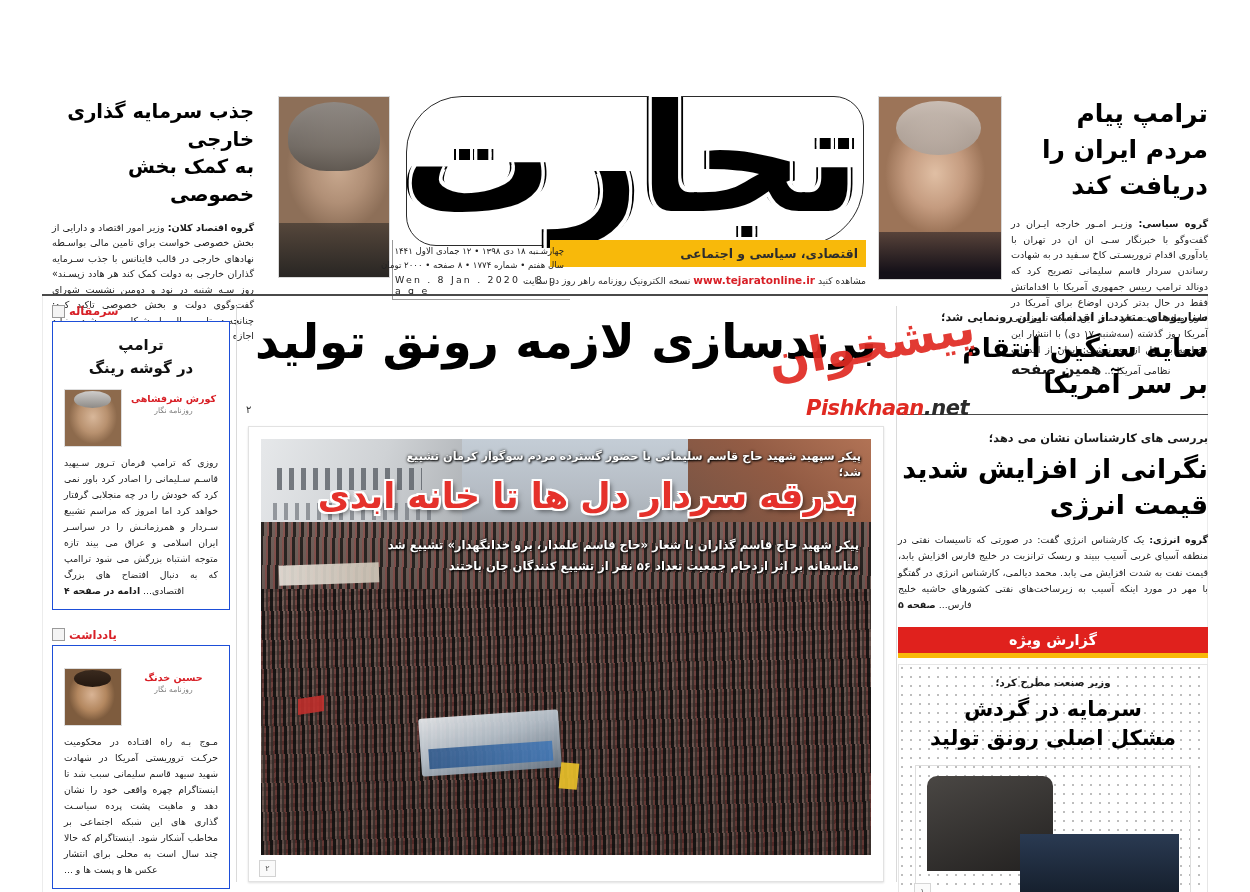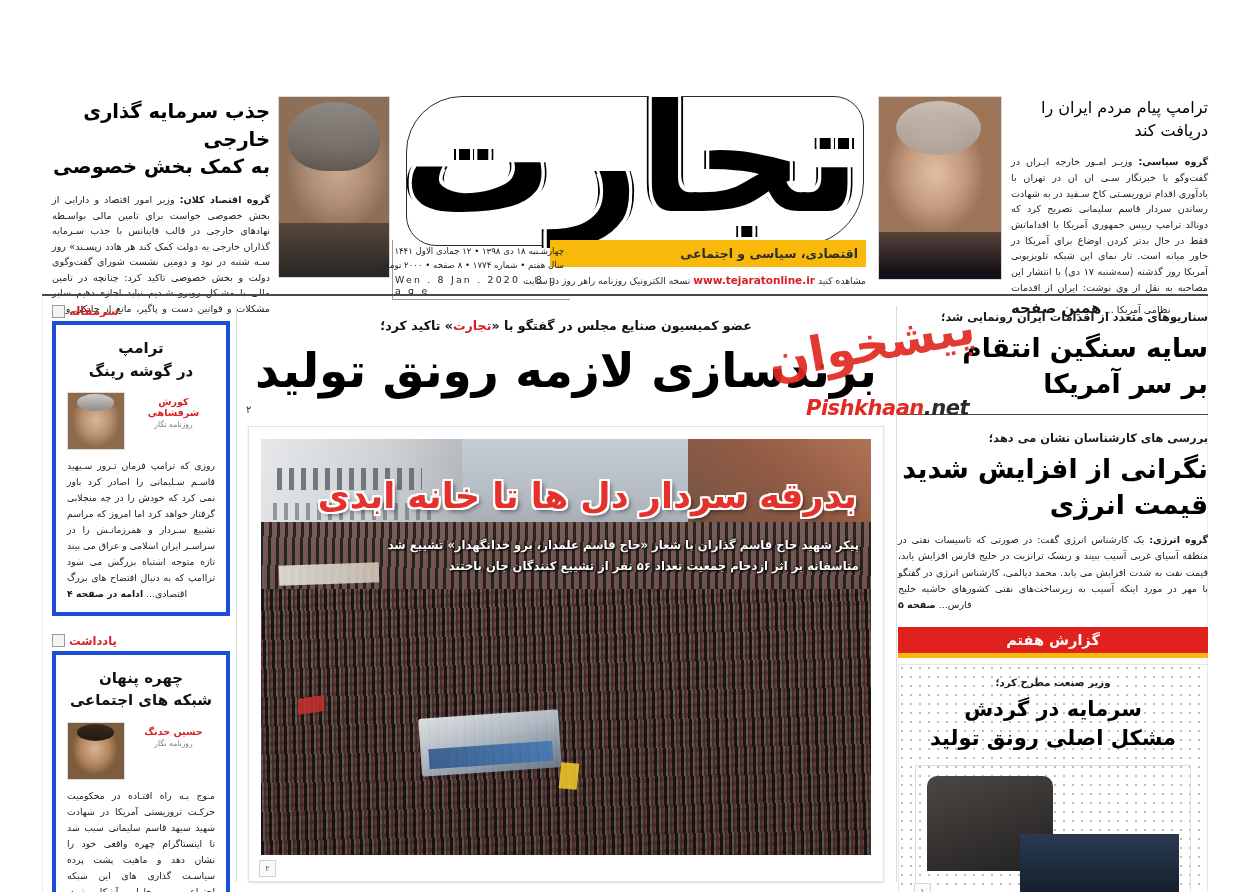--- a/index.html
+++ b/index.html
@@ -40,21 +40,21 @@
   }
 
   
   .tl-article {
     position: absolute;
     left: 52px; top: 96px;
     width: 338px;
     height: 196px;
     display: flex;
     flex-direction: row;
-    gap: 8px;
+    gap: 24px;
   }
   .tl-photo {
     width: 112px;
     height: 182px;
     background:
       radial-gradient(ellipse 52px 62px at 54% 40%, #c9a98f 0%, #b08f76 55%, #8d6f58 100%),
       linear-gradient(165deg, #d9d4cc 0%, #b9b4ac 40%, #6e6a64 100%);
     border: 1px solid #d9d9d9;
     position: relative;
     overflow: hidden;
@@ -193,22 +193,22 @@
     opacity: .75;
   }
   .tr-photo::after {
     content: "";
     position: absolute; left: -10%; bottom: -4%;
     width: 120%; height: 30%;
     background: linear-gradient(180deg, rgba(20,18,28,.5), #141018 75%);
   }
   .tr-text { flex: 1 1 auto; text-align: right; }
   .tr-head {
-    font-weight: normal;
-    font-size: 16px;
+    font-weight: bold;
+    font-size: 25px;
     line-height: 1.44;
     color: #000;
   }
   .tr-body {
     margin-top: 12px;
     font-size: 9.6px;
     line-height: 1.64;
     color: #1a1a1a;
     text-align: justify;
     text-align-last: left;
@@ -232,21 +232,21 @@
     color: #d81f26;
     font-size: 11.5px;
     font-weight: bold;
   }
   .side-tab-sq {
     width: 13px; height: 13px;
     border: 1px solid #9a9a9a;
     background: #f4f4f4;
   }
   .side-card {
-    border: 4px solid #1d4ed8;
+    border: 1px solid #1d4ed8;
     background: #fff;
     padding: 12px 11px 10px 11px;
     text-align: right;
   }
   .side-head {
     font-size: 15px;
     font-weight: bold;
     line-height: 1.5;
     color: #111;
     text-align: center;
@@ -687,55 +687,52 @@
         <span>روزی که ترامپ فرمان تـرور سـیهید قاسـم سـلیمانی را اصادر کرد باور نمی کرد که خودش را در چه منجلابی گرفتار خواهد کرد اما امروز که مراسم تشییع سـردار و همرزمانـش را در سراسـر ایران اسلامی و عراق می بیند تازه متوجه اشتباه بزرگش می شود تراامپ که به دنبال افتضاح های بزرگ اقتصادی...</span>
         <span class="side-cont">ادامه در صفحه ۴</span>
       </div>
     </div>
 
     <div class="side-tab" style="margin-top:18px">
       <span class="side-tab-label">یادداشت</span>
       <span class="side-tab-sq"></span>
     </div>
     <div class="side-card">
-      <div class="side-head">چهره پنهان<br>شبکه های اجتماعی</div>
       <div class="side-author-row">
         <div class="side-avatar b"></div>
         <div class="side-author-txt">
           <div class="side-author">حسین خدنگ</div>
           <div class="side-role">روزنامه نگار</div>
         </div>
       </div>
       <div class="side-body">
         <span>مـوج بـه راه افتـاده در محکومیت حرکـت تروریستی آمریکا در شهادت شهید سیهد قاسم سلیمانی سبب شد تا اینستاگرام چهره واقعی خود را نشان دهد و ماهیت پشت پرده سیاسـت گذاری های این شبکه اجتماعی بر مخاطب آشکار شود. اینستاگرام که حالا چند سال است به محلی برای انتشار عکس ها و پست ها و ...</span>
         
       </div>
     </div>
   </div>
 
   <div class="center-col">
-    <div class="ctr-kicker">
-      <span>عضو کمیسیون صنایع مجلس در گفتگو با «</span><span class="brand">تجارت</span><span>» تاکید کرد؛</span>
-    </div>
     <div class="ctr-headline">برندسازی لازمه رونق تولید</div>
     <div class="ctr-pagenum">۲</div>
   </div>
 
   <div class="photo-block">
     <div class="photo-frame">
       <div class="crowd-sky"></div>
       <div class="crowd-bldg-l"></div>
       <div class="crowd-bldg-r"></div>
       <div class="crowd-mid"></div>
       <div class="crowd-main"></div>
       <div class="crowd-banner"></div>
       <div class="crowd-truck"></div>
       <div class="crowd-flag-red"></div>
       <div class="crowd-flag-yellow"></div>
 
+      <div class="ph-kicker">پیکر سپهبد شهید حاج قاسم سلیمانی با حضور گسترده مردم سوگوار کرمان تشییع شد؛</div>
       <div class="ph-head">بدرقه سردار دل ها تا خانه ابدی</div>
       <div class="ph-caption">
         <div>پیکر شهید حاج قاسم گذاران با شعار «حاج قاسم علمدار، برو خدانگهدار» تشییع شد</div>
         <div>متاسفانه بر اثر ازدحام جمعیت تعداد ۵۶ نفر از تشییع کنندگان جان باختند</div>
       </div>
     </div>
     <div class="ph-badge">۲</div>
   </div>
 
   <div class="right-col">
@@ -749,21 +746,21 @@
 
     <div style="margin-top:10px">
       <div class="rc-kicker">بررسی های کارشناسان نشان می دهد؛</div>
       <div class="rc-head">نگرانی از افزایش شدید<br>قیمت انرژی</div>
       <div class="rc-body">
         <span class="lead-in">گروه انرژی:</span><span> یک کارشناس انرژی گفت: در صورتی که تاسیسات نفتی در منطقه آسیای غربی آسیب ببیند و ریسک ترانزیت در خلیج فارس افزایش یابد، قیمت نفت به شدت افزایش می یابد. محمد دیالمی، کارشناس انرژی در گفتگو با مهر در مورد اینکه آسیب به زیرساخت‌های نفتی کشورهای حاشیه خلیج فارس...</span>
         <span class="rc-pageref">صفحه ۵</span>
       </div>
     </div>
 
-    <div class="special-bar">گزارش هفتم</div>
+    <div class="special-bar">گزارش ویژه</div>
     <div class="special-bar-under"></div>
 
     <div class="special-box">
       <div class="sp-kicker">وزیر صنعت مطرح کرد؛</div>
       <div class="sp-head">سرمایه در گردش<br>مشکل اصلی رونق تولید</div>
       <div class="sp-photo"></div>
       <div class="sp-badge">۱</div>
     </div>
   </div>
 

